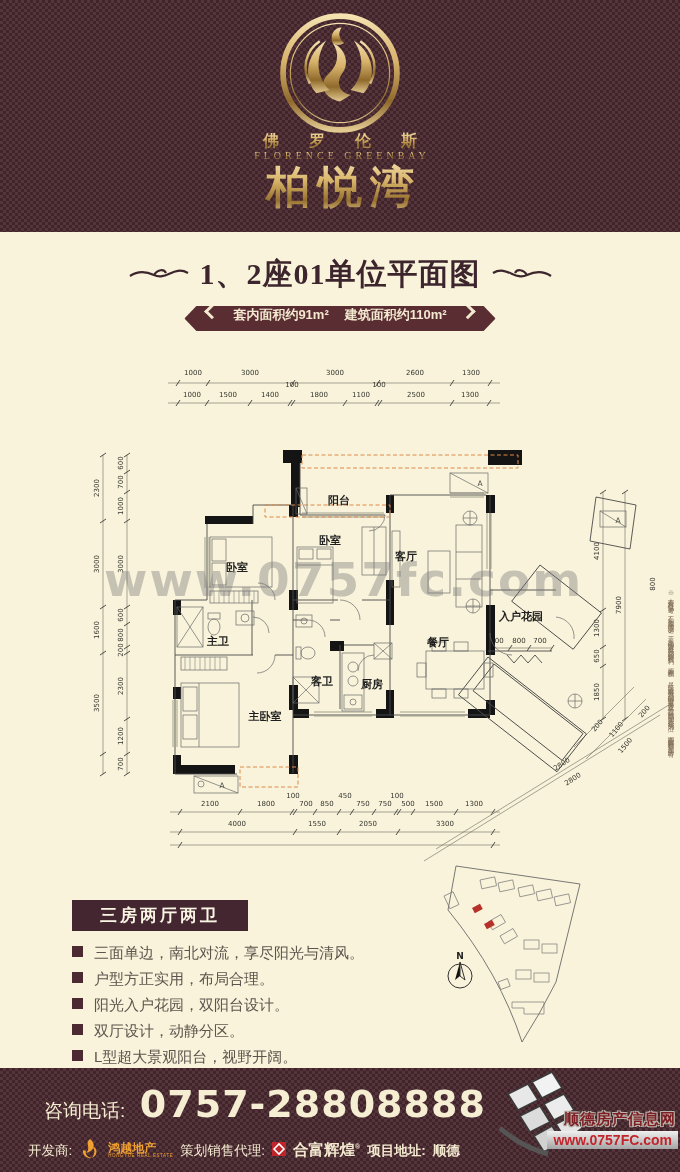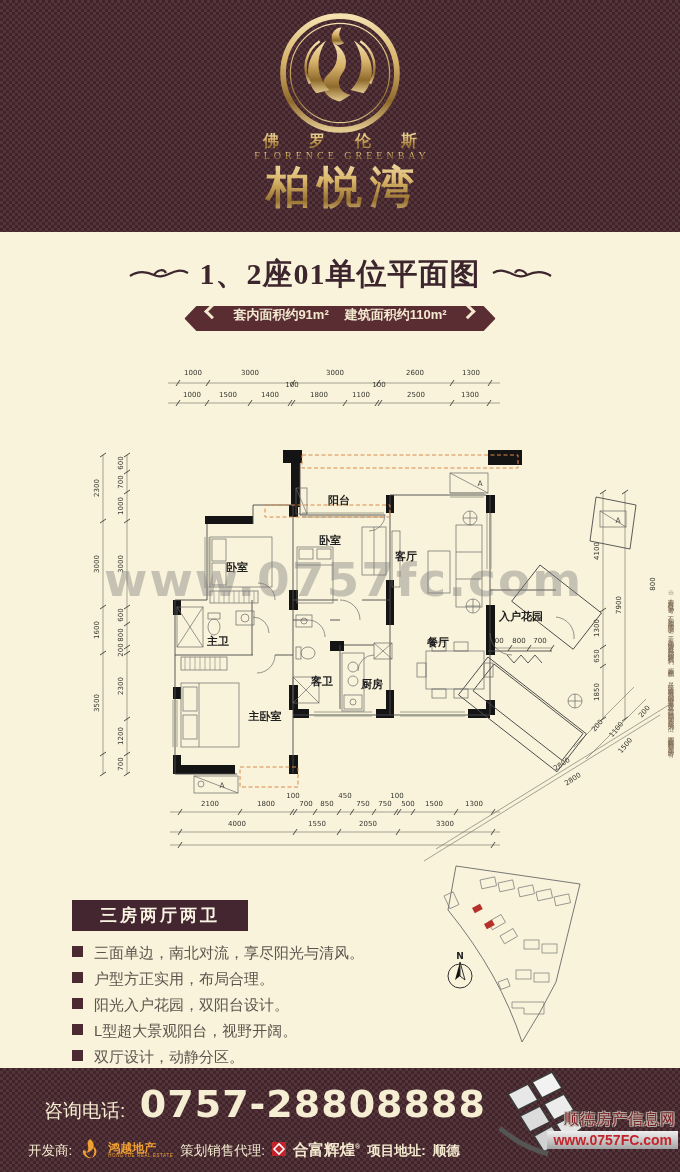--- a/index.html
+++ b/index.html
@@ -70,21 +70,21 @@
   .credits{position:absolute;left:28px;bottom:9px;display:flex;align-items:center;gap:7px;
            color:#f2e9cf;font-size:13.5px;white-space:nowrap}
   .hy{display:inline-flex;flex-direction:column;line-height:1}
   .hy-name{color:#f0a132;font-weight:bold;font-size:12px}
   .hy-sub{color:#f0a132;font-size:4.5px;letter-spacing:.6px}
   .hf-name{font-weight:bold;font-size:15.5px}
   .sup{font-size:7px;vertical-align:super}
   .addr{font-weight:bold}
   .fc{position:absolute;right:0;top:0;width:175px;height:104px}
   .fc-roof{position:absolute;right:98px;top:0}
-  .fc-name{position:absolute;right:4px;top:42px;font-weight:normal;font-size:15px;color:#7e1d24;
+  .fc-name{position:absolute;right:4px;top:42px;font-weight:bold;font-size:15px;color:#7e1d24;
            text-shadow:1px 1px 0 #b9b2a8,-1px -1px 0 #b9b2a8,1px -1px 0 #b9b2a8,-1px 1px 0 #b9b2a8;
            letter-spacing:1px}
   .fc-url{position:absolute;right:2px;top:63px;background:linear-gradient(#efefef,#a5a5a5);
           color:#c2242b;font-weight:bold;font-size:14px;padding:1px 6px}
 </style>
 </head>
 <body>
 
 <div class="poster">
 
@@ -474,22 +474,22 @@
   </svg>
 
   <div class="watermark">www.0757fc.com</div>
 
   <div class="features">
     <div class="features-title">三房两厅两卫</div>
     <ul>
       <li>三面单边，南北对流，享尽阳光与清风。</li>
       <li>户型方正实用，布局合理。</li>
       <li>阳光入户花园，双阳台设计。</li>
+      <li>双厅设计，动静分区。</li>
       <li>L型超大景观阳台，视野开阔。</li>
-      <li>双厅设计，动静分区。</li>
     </ul>
   </div>
 
   <svg class="siteplan-svg" width="240" height="200" viewBox="0 0 240 200">
     <path class="bnd" d="M28 14 L152 32 L128 130 Q112 162 94 190 Q72 122 20 58 Z"></path>
     <g class="bld">
       <rect x="52" y="28" width="15" height="9" transform="rotate(-12 52 28)"></rect>
       <rect x="70" y="31" width="15" height="9" transform="rotate(-12 70 31)"></rect>
       <rect x="90" y="36" width="15" height="9" transform="rotate(-12 90 36)"></rect>
       <rect x="108" y="40" width="15" height="9" transform="rotate(-12 108 40)"></rect>

